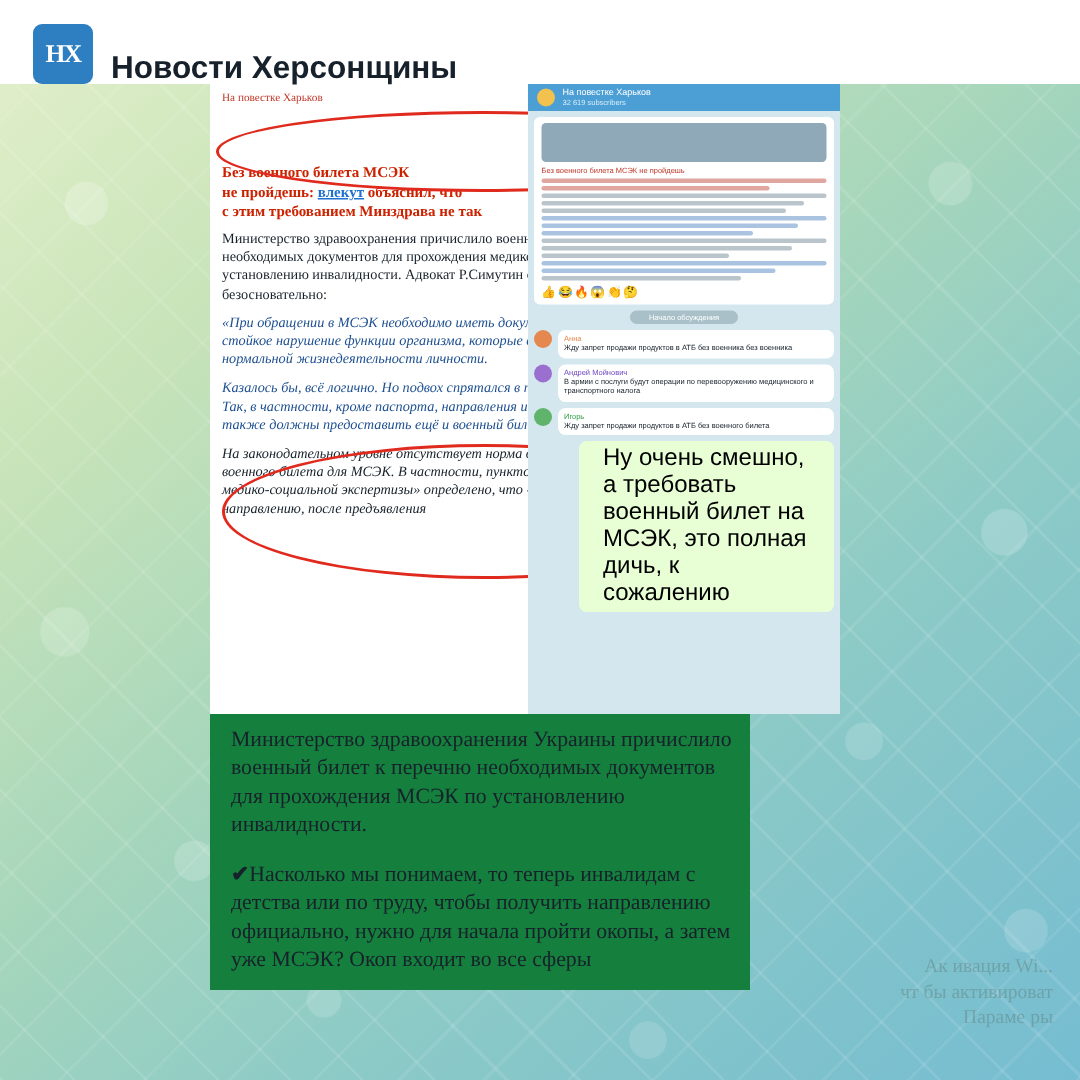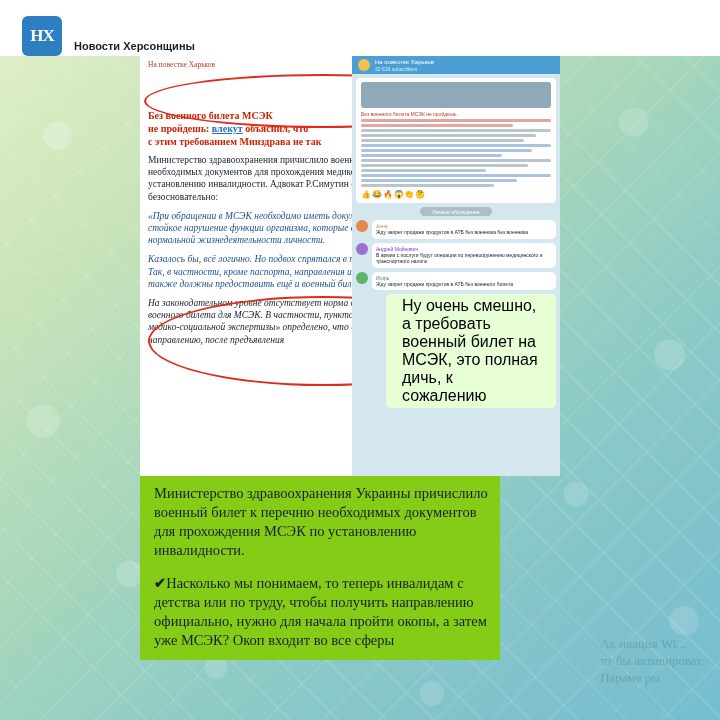--- a/index.html
+++ b/index.html
@@ -49,21 +49,21 @@
     flex: none;
     font-family: "Liberation Serif", serif;
   }
   .channel-meta {
     margin-left: 12px;
     display: flex;
     flex-direction: column;
     justify-content: center;
   }
   .channel-title {
-    font-size: 11px;
+    font-size: 21px;
     font-weight: bold;
     color: #17212b;
     line-height: 20px;
   }
   .channel-subs {
     font-size: 13.5px;
     color: #707579;
     line-height: 17px;
     margin-top: 2px;
   }
@@ -289,39 +289,39 @@
     padding: 3px 16px;
     margin: 0 0 4px 30px;
   }
 
   
   .caption {
     position: absolute;
     left: 140px;
     top: 476px;
     width: 360px;
-    background: #84cc16;
+    background: #15803d;
     padding: 8px 8px 10px 14px;
     box-sizing: border-box;
     z-index: 14;
     color: #17212b;
     font-family: "Liberation Serif", serif;
     font-size: 14.5px;
     line-height: 19px;
   }
   .caption p { margin: 0 0 14px 0; }
   .caption p:last-child { margin-bottom: 0; }
   .check { font-weight: bold; }
 
   
   .watermark {
     position: absolute;
     right: 18px;
     bottom: 34px;
-    text-align: left;
+    text-align: right;
     color: rgba(90,110,100,0.35);
     font-size: 13px;
     line-height: 17px;
     font-family: "Liberation Serif", serif;
     z-index: 30;
     pointer-events: none;
   }
 </style>
 </head>
 <body>

